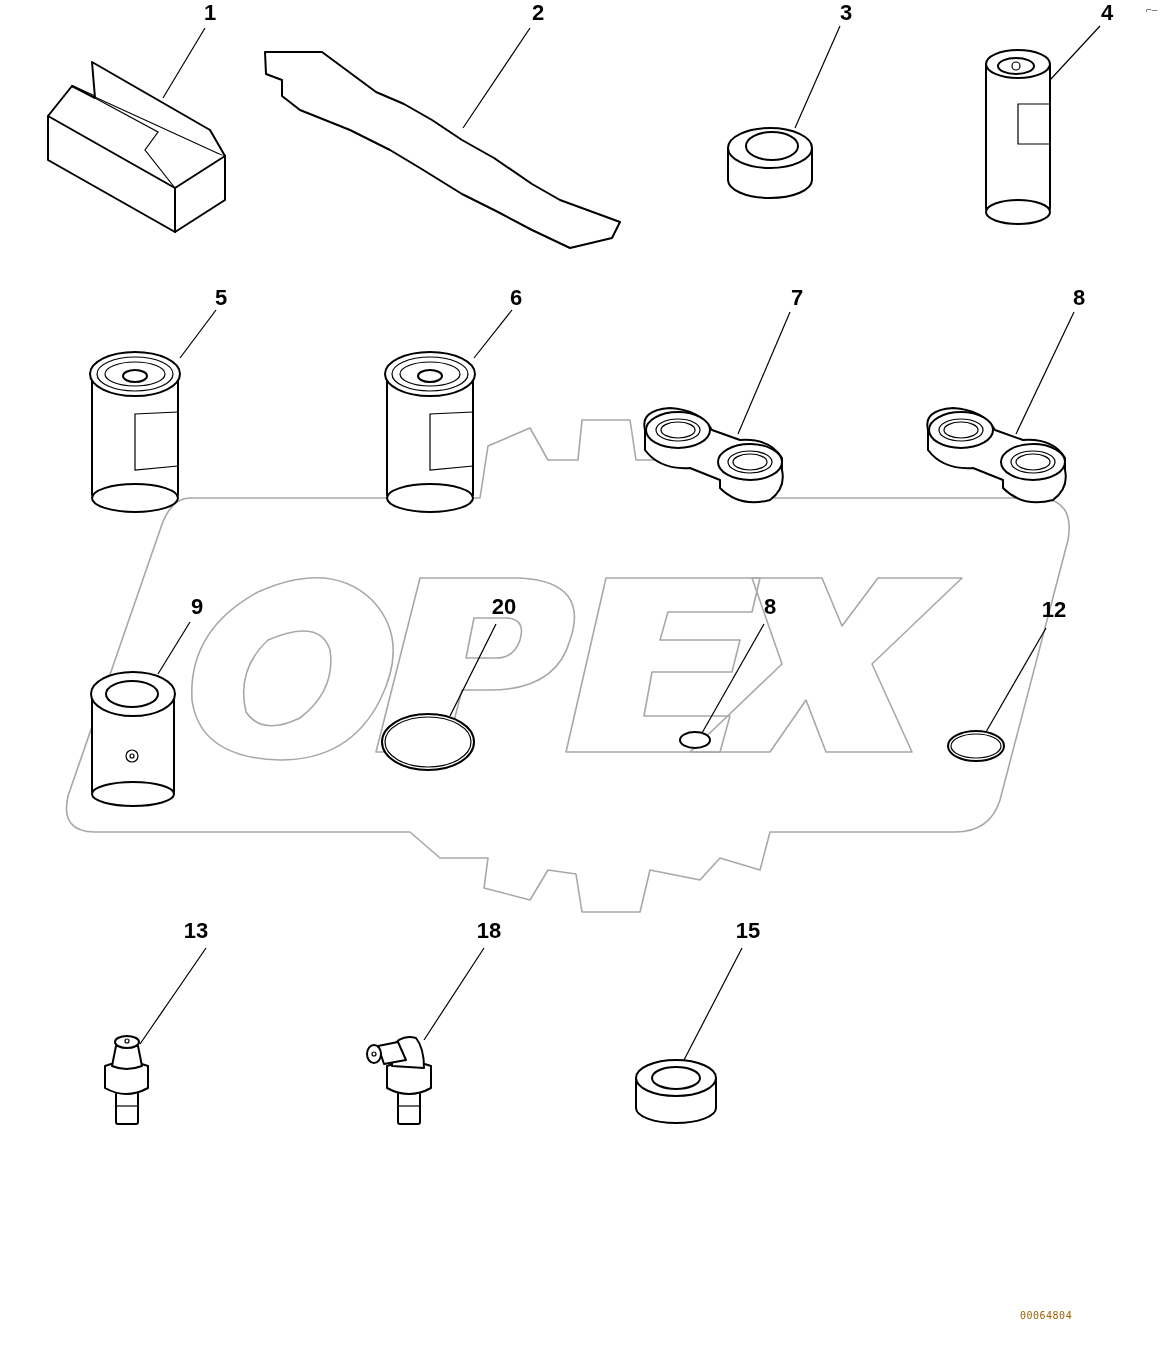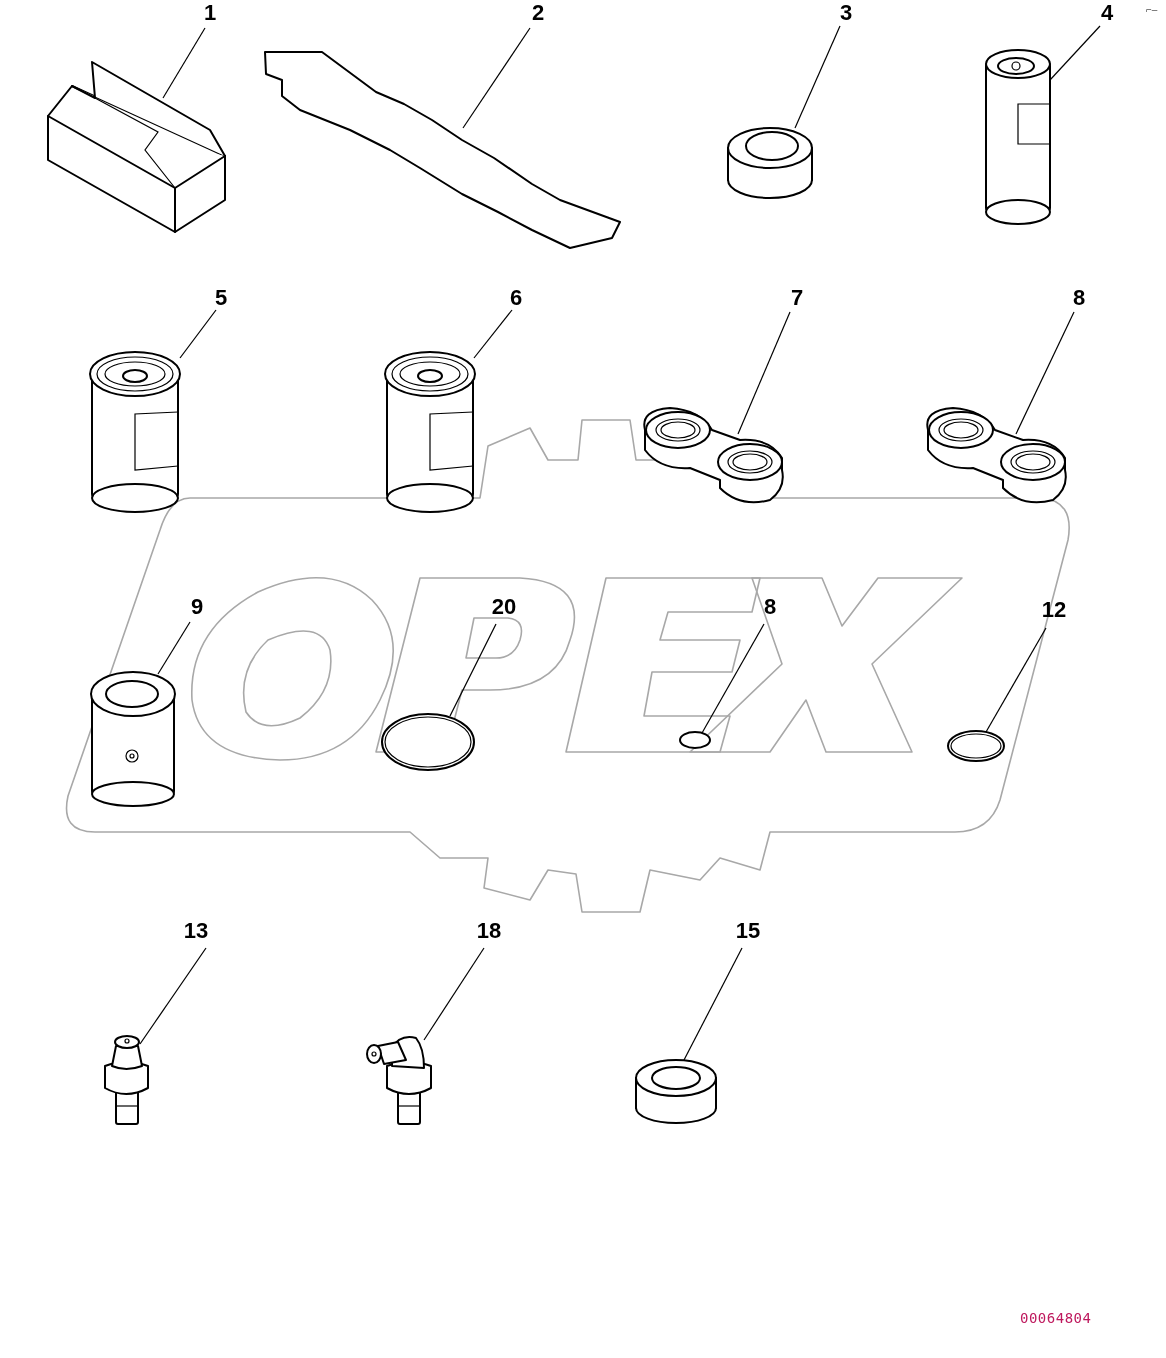--- a/index.html
+++ b/index.html
@@ -1,19 +1,19 @@
 <!DOCTYPE html>
 <html><head>
 <meta charset="utf-8">
 <style>
   html, body { margin:0; padding:0; background:#ffffff; }
   body { width:1166px; height:1358px; position:relative; overflow:hidden; font-family:"Liberation Sans", sans-serif; }
   #canvas { position:absolute; left:0; top:0; width:1166px; height:1358px; }
   .callout { position:absolute; font-family:"Liberation Sans", sans-serif; font-weight:bold; font-size:22px; color:#000; transform:translateX(-50%); line-height:1; }
-  .docid { position:absolute; left:1020px; top:1310px; font-family:"DejaVu Sans Mono", monospace; font-size:14px; color:#be185d; letter-spacing:0.5px; }
+  .docid { position:absolute; left:1020px; top:1310px; font-family:"DejaVu Sans Mono", monospace; font-size:10px; color:#a16207; letter-spacing:0.5px; }
   .corner { position:absolute; left:1146px; top:4px; font-size:10px; color:#555; }
   svg .part { fill:#fff; stroke:#000; stroke-width:2; stroke-linejoin:round; stroke-linecap:round; }
   svg .thin { fill:none; stroke:#000; stroke-width:1.2; }
   svg .wm { fill:none; stroke:#a8a8a8; stroke-width:1.6; stroke-linejoin:round; }
 </style>
 </head>
 <body>
 
 <svg id="canvas" viewBox="0 0 1166 1358" xmlns="http://www.w3.org/2000/svg">
 

